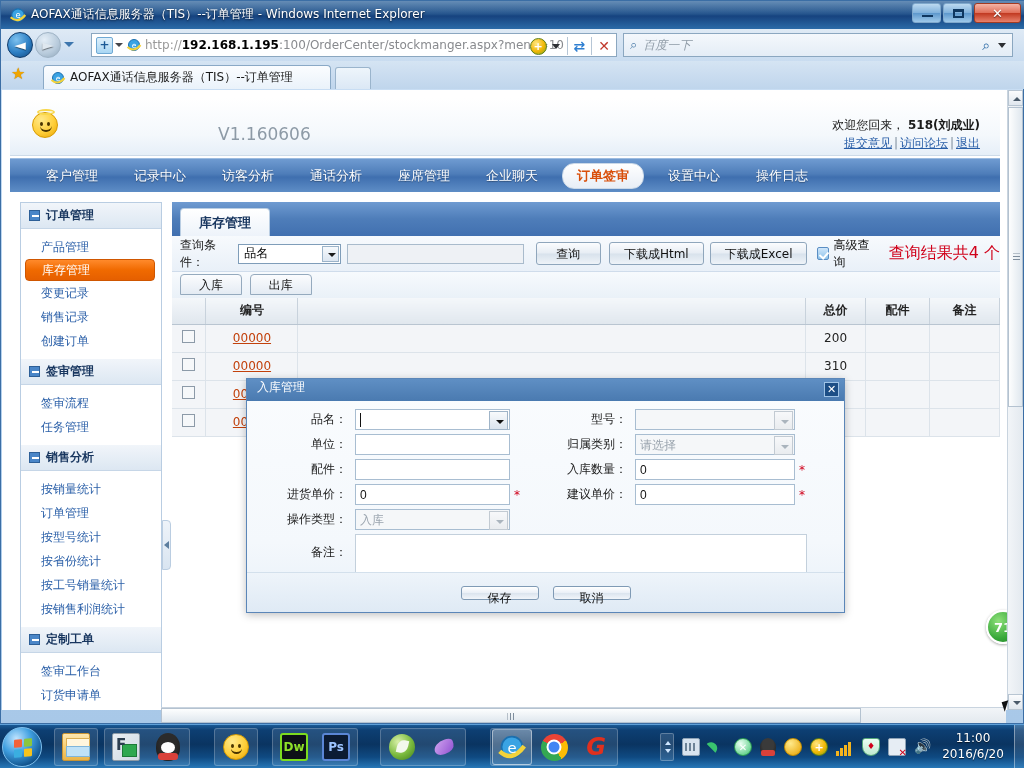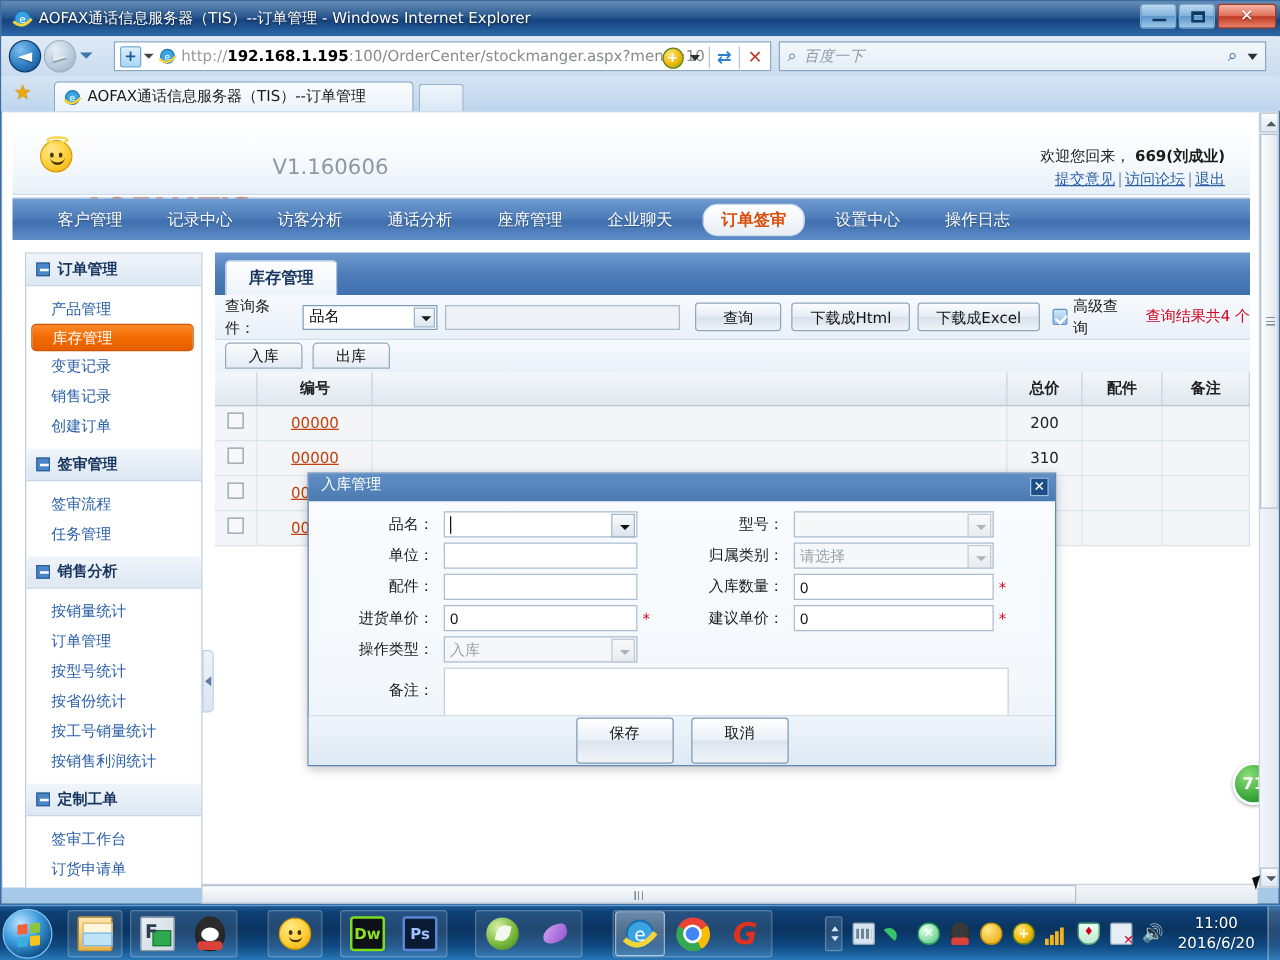--- a/index.html
+++ b/index.html
@@ -226,21 +226,21 @@
   .btn {
     height: 23px; padding: 0 14px; font-size: 12px; color: #111;
     background: linear-gradient(to bottom, #fbfcfe 0%, #e7edf4 48%, #d8e2ec 52%, #eef3f8 100%);
     border: 1px solid #8fa6bc; border-radius: 3px; line-height: 22px; cursor: pointer; white-space: nowrap;
   }
   .chk { width: 13px; height: 13px; border: 1px solid #5a8ec4; border-radius: 2px;
     background: linear-gradient(to bottom, #cfe6fa, #8dc2ea); position: relative; }
   .chk::after { content: ""; position: absolute; left: 3px; top: 2px; width: 4px; height: 7px;
     border: solid #ffffff; border-width: 0 2px 2px 0; transform: rotate(42deg); }
   .adv-label { font-size: 12px; color: #111; margin-left: 4px; }
-  .result-cnt { font-size: 12px; color: #d0021b; margin-left: 12px; white-space: nowrap; }
+  .result-cnt { font-size: 16px; color: #d0021b; margin-left: 12px; white-space: nowrap; }
 
   .actionbar { position: absolute; left: 0; top: 70px; width: 828px; height: 26px;
     background: linear-gradient(to bottom, #f7fafd, #eaf1f8); padding-left: 8px; padding-top: 2px; }
   .abtn { display: inline-block; height: 21px; padding: 0 18px; font-size: 12px; color: #111;
     background: linear-gradient(to bottom, #fbfcfe, #e4ebf3); border: 1px solid #95aabe;
     border-radius: 4px 4px 0 0; line-height: 20px; }
 
   
   .tblwrap { position: absolute; left: 0; top: 96px; width: 828px; height: 460px; background: #fff; }
   table.grid { width: 828px; border-collapse: collapse; font-size: 12px; }
@@ -308,21 +308,21 @@
   .mdrop { position: absolute; right: 1px; top: 1px; width: 19px; height: 19px;
     background: linear-gradient(to bottom, #f8fafc, #dbe4ee); border: 1px solid #9fb4c8; }
   .mdrop::after { content: ""; position: absolute; left: 6px; top: 8px; width: 0; height: 0;
     border-left: 4px solid transparent; border-right: 4px solid transparent; border-top: 4px solid #111; }
   .mdrop.dis::after { border-top-color: #aab4bd; }
   .mdrop.dis { background: linear-gradient(to bottom, #f7f8fa, #e9ecef); border-color: #c2cad2; }
   .mtextarea { background: #ffffff; border: 1px solid #c3d0dc; }
   .modal-foot { position: absolute; left: 0; bottom: 0; width: 100%; height: 40px;
     background: linear-gradient(to bottom, #eef4fa, #dfeaf5); border-top: 1px solid #d3e0ec;
     display: flex; align-items: center; justify-content: center; gap: 14px; }
-  .mbtn { width: 78px; height: 37px; font-size: 12px; color: #111; text-align: center; line-height: 22px;
+  .mbtn { width: 78px; height: 14px; font-size: 12px; color: #111; text-align: center; line-height: 22px;
     background: linear-gradient(to bottom, #ffffff 0%, #eaf0f7 48%, #dbe4ee 52%, #f1f5fa 100%);
     border: 1px solid #7f9ab5; border-radius: 3px; cursor: pointer; }
 
   
   .taskbar { position: absolute; left: 0; bottom: 0; width: 1024px; height: 44px;
     background: linear-gradient(to bottom, #1a5a96 0%, #0d3f73 12%, #0a3461 45%, #0f4a82 75%, #2878b8 100%);
     border-top: 1px solid #5fa0d8; }
   .start-orb { position: absolute; left: 2px; top: 2px; width: 40px; height: 40px; border-radius: 50%;
     background: radial-gradient(circle at 35% 28%, #bfe4ff 0%, #3f9fe0 40%, #12558f 75%, #0a3a66 100%);
     border: 1px solid #7fc1ef; }
@@ -489,21 +489,21 @@
           <div class="smiley">
             <span class="halo"></span>
               <span class="eye l"></span>
               <span class="eye r"></span>
               <span class="mouth"></span>
           </div>
           <div class="brand">AOFAX-TIS</div>
           <div class="brand-ver">V1.160606</div>
           <div class="welcome">
             <span>欢迎您回来，</span>
-            <b>669(刘成业)</b>
+            <b>518(刘成业)</b>
           </div>
           <div class="headlinks">
             <a>提交意见</a><span class="sep">|</span><a>访问论坛</a><span class="sep">|</span><a>退出</a>
           </div>
         </div>
 
         <div class="navbar">
           <div class="navitem">客户管理</div>
           <div class="navitem">记录中心</div>
           <div class="navitem">访客分析</div>

